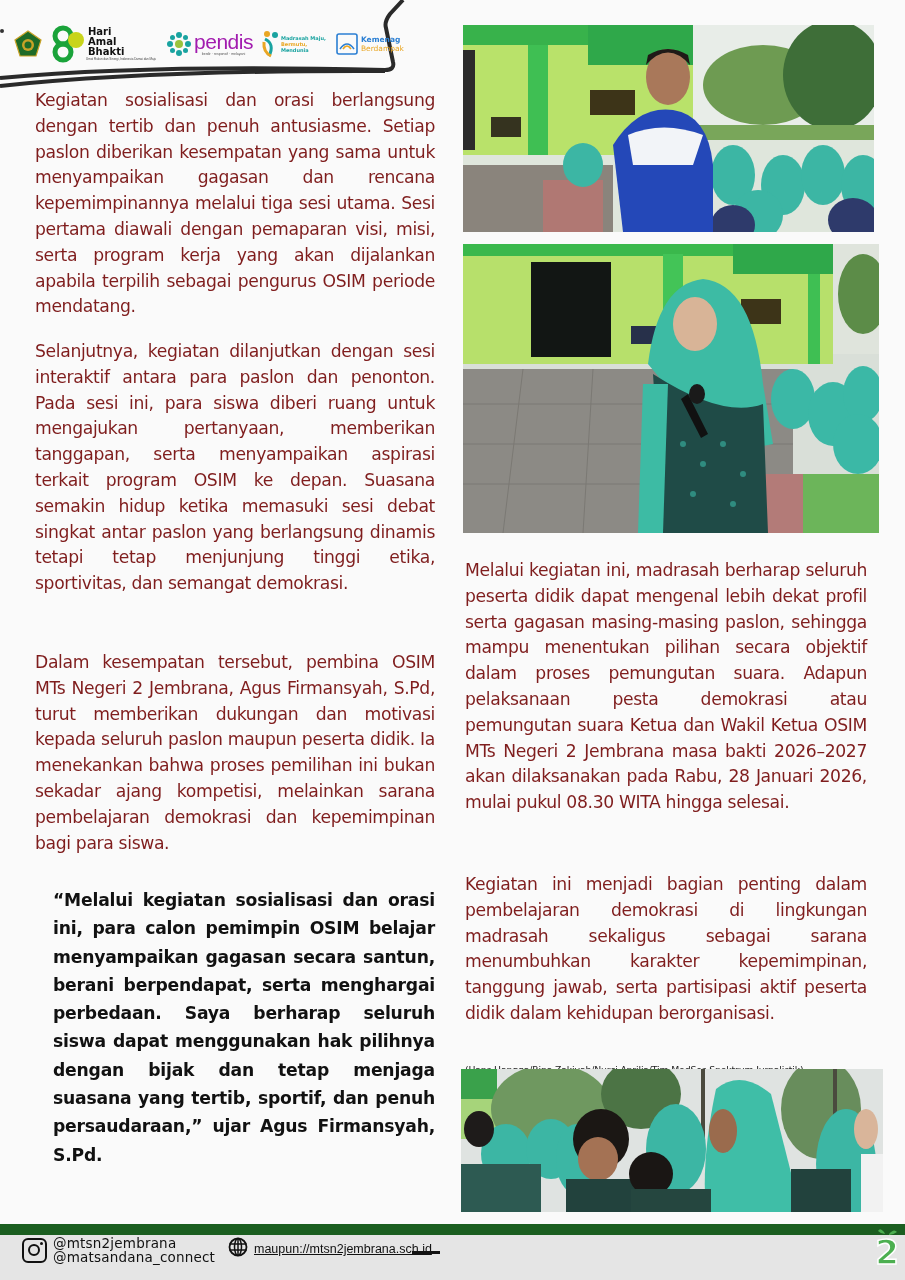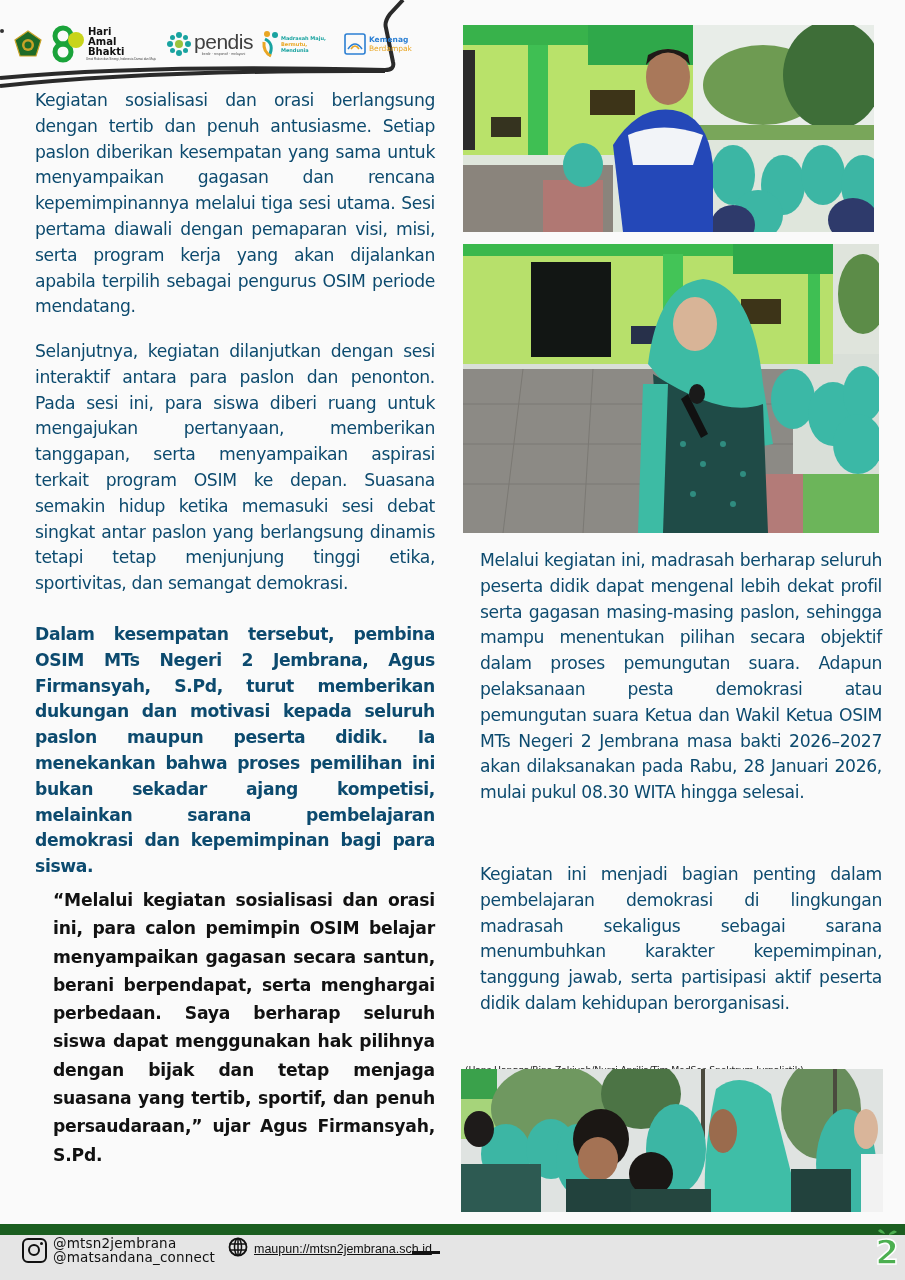--- a/index.html
+++ b/index.html
@@ -7,32 +7,32 @@
   body { background: #fafafa; position: relative; font-family: "Liberation Sans", sans-serif; color: #1c1c1c; }
 
   
   .header { position: absolute; left: 0; top: 0; width: 420px; height: 92px; }
   .header svg.frame { position: absolute; left: 0; top: 0; }
   .logos { position: absolute; left: 14px; top: 22px; height: 44px; display: flex; align-items: center; gap: 6px; }
   .logo { display: flex; align-items: center; }
   .kemenag-emblem { width: 28px; height: 28px; }
   .hab-text { font-family: "DejaVu Sans", sans-serif; font-weight: bold; font-size: 10px; line-height: 10px; color: #111; margin-left: 2px; }
   .hab-small { font-size: 3px; line-height: 4px; font-weight: normal; color: #444; }
-  .pendis-word { font-family: "Liberation Sans", sans-serif; color: #404040; font-size: 21px; font-weight: normal; line-height: 20px; letter-spacing: -0.5px; }
+  .pendis-word { font-family: "Liberation Sans", sans-serif; color: #a21caf; font-size: 21px; font-weight: normal; line-height: 20px; letter-spacing: -0.5px; }
   .pendis-tag { font-size: 3.5px; color: #555; text-align: center; }
   .mm-text { font-family: "DejaVu Sans", sans-serif; font-size: 5px; line-height: 6px; font-weight: bold; color: #19a3a0; margin-left: 2px; }
   .mm-text .y { color: #e9a623; }
   .kb-text { font-family: "DejaVu Sans", sans-serif; font-size: 7.5px; line-height: 9px; margin-left: 3px; }
   .kb-text .k { color: #2b7fd3; font-weight: bold; }
   .kb-text .b { color: #e9a623; text-align: center; }
 
   
   .col-left { position: absolute; left: 35px; width: 400px; }
-  .col-right { position: absolute; left: 480px; width: 402px; }
-  .para { font-family: "DejaVu Sans", sans-serif; font-size: 17.2px; line-height: 25.8px; text-align: justify; color: #0c4a6e; letter-spacing: -0.35px; }
+  .col-right { position: absolute; left: 465px; width: 402px; margin-top: 10px; }
+  .para { font-family: "DejaVu Sans", sans-serif; font-size: 17.2px; line-height: 25.8px; text-align: justify; color: #7f1d1d; letter-spacing: -0.35px; }
   .quote { position: absolute; left: 53px; top: 886px; width: 382px; font-family: "DejaVu Sans", sans-serif; font-weight: bold; font-size: 17.2px; line-height: 28.3px; text-align: justify; color: #111; letter-spacing: -0.2px; }
   .credit { position: absolute; left: 465px; top: 1045px; width: 410px; font-family: "DejaVu Sans", sans-serif; font-size: 9.3px; color: #222; white-space: nowrap; letter-spacing: -0.15px; margin-top: 19px; }
 
   
   .photo { position: absolute; overflow: hidden; }
   .photo svg { display: block; }
 
   
   .footer-bar-green { position: absolute; left: 0; top: 1224px; width: 905px; height: 11px; background: #1b5e20; }
   .footer { position: absolute; left: 0; top: 1235px; width: 905px; height: 51px; background: #e5e5e5; }
@@ -100,37 +100,37 @@
         <circle cx="14" cy="5" r="3" fill="#19a3a0"></circle>
         <path d="M4 9 Q 14 14 8 26" stroke="#19a3a0" stroke-width="3" fill="none"></path>
         <path d="M3 12 Q 2 22 10 26" stroke="#e9a623" stroke-width="3" fill="none"></path>
       </svg>
       <div class="mm-text">
         <div>Madrasah Maju,</div>
         <div class="y">Bermutu,</div>
         <div>Mendunia</div>
       </div>
     </div>
-    <div class="logo" style="margin-left:12px;">
+    <div class="logo" style="margin-left:4px;">
       <svg width="22" height="22" viewBox="0 0 22 22">
         <rect x="1" y="1" width="20" height="20" rx="2" fill="none" stroke="#2b7fd3" stroke-width="1.6"></rect>
         <path d="M4 16 Q 11 6 18 16" fill="none" stroke="#2b7fd3" stroke-width="1.6"></path>
         <path d="M7 16 Q 11 10 15 16" fill="none" stroke="#e9a623" stroke-width="1.6"></path>
       </svg>
       <div class="kb-text">
         <div class="k">Kemenag</div>
         <div class="b">Berdampak</div>
       </div>
     </div>
   </div>
 </div>
 
 <p class="col-left para" style="top:88px;">Kegiatan sosialisasi dan orasi berlangsung dengan tertib dan penuh antusiasme. Setiap paslon diberikan kesempatan yang sama untuk menyampaikan gagasan dan rencana kepemimpinannya melalui tiga sesi utama. Sesi pertama diawali dengan pemaparan visi, misi, serta program kerja yang akan dijalankan apabila terpilih sebagai pengurus OSIM periode mendatang.</p>
 <p class="col-left para" style="top:339px;">Selanjutnya, kegiatan dilanjutkan dengan sesi interaktif antara para paslon dan penonton. Pada sesi ini, para siswa diberi ruang untuk mengajukan pertanyaan, memberikan tanggapan, serta menyampaikan aspirasi terkait program OSIM ke depan. Suasana semakin hidup ketika memasuki sesi debat singkat antar paslon yang berlangsung dinamis tetapi tetap menjunjung tinggi etika, sportivitas, dan semangat demokrasi.</p>
-<p class="col-left para" style="top:622px;font-weight:bold;">Dalam kesempatan tersebut, pembina OSIM MTs Negeri 2 Jembrana, Agus Firmansyah, S.Pd, turut memberikan dukungan dan motivasi kepada seluruh paslon maupun peserta didik. Ia menekankan bahwa proses pemilihan ini bukan sekadar ajang kompetisi, melainkan sarana pembelajaran demokrasi dan kepemimpinan bagi para siswa.</p>
+<p class="col-left para" style="top:650px;">Dalam kesempatan tersebut, pembina OSIM MTs Negeri 2 Jembrana, Agus Firmansyah, S.Pd, turut memberikan dukungan dan motivasi kepada seluruh paslon maupun peserta didik. Ia menekankan bahwa proses pemilihan ini bukan sekadar ajang kompetisi, melainkan sarana pembelajaran demokrasi dan kepemimpinan bagi para siswa.</p>
 <p class="quote">“Melalui kegiatan sosialisasi dan orasi ini, para calon pemimpin OSIM belajar menyampaikan gagasan secara santun, berani berpendapat, serta menghargai perbedaan. Saya berharap seluruh siswa dapat menggunakan hak pilihnya dengan bijak dan tetap menjaga suasana yang tertib, sportif, dan penuh persaudaraan,” ujar Agus Firmansyah, S.Pd.</p>
 
 <div class="photo" style="left:463px; top:25px; width:411px; height:207px;">
   <svg width="411" height="207" viewBox="0 0 411 207">
     <rect width="411" height="207" fill="#dfe6dc"></rect>
     <rect x="0" y="0" width="230" height="130" fill="#b9e26a"></rect>
     <rect x="0" y="0" width="230" height="20" fill="#38b24b"></rect>
     <rect x="125" y="0" width="105" height="40" fill="#2fa84a"></rect>
     <rect x="65" y="20" width="20" height="110" fill="#3fbf53"></rect>
     <rect x="0" y="25" width="12" height="100" fill="#2b2b2b"></rect>

